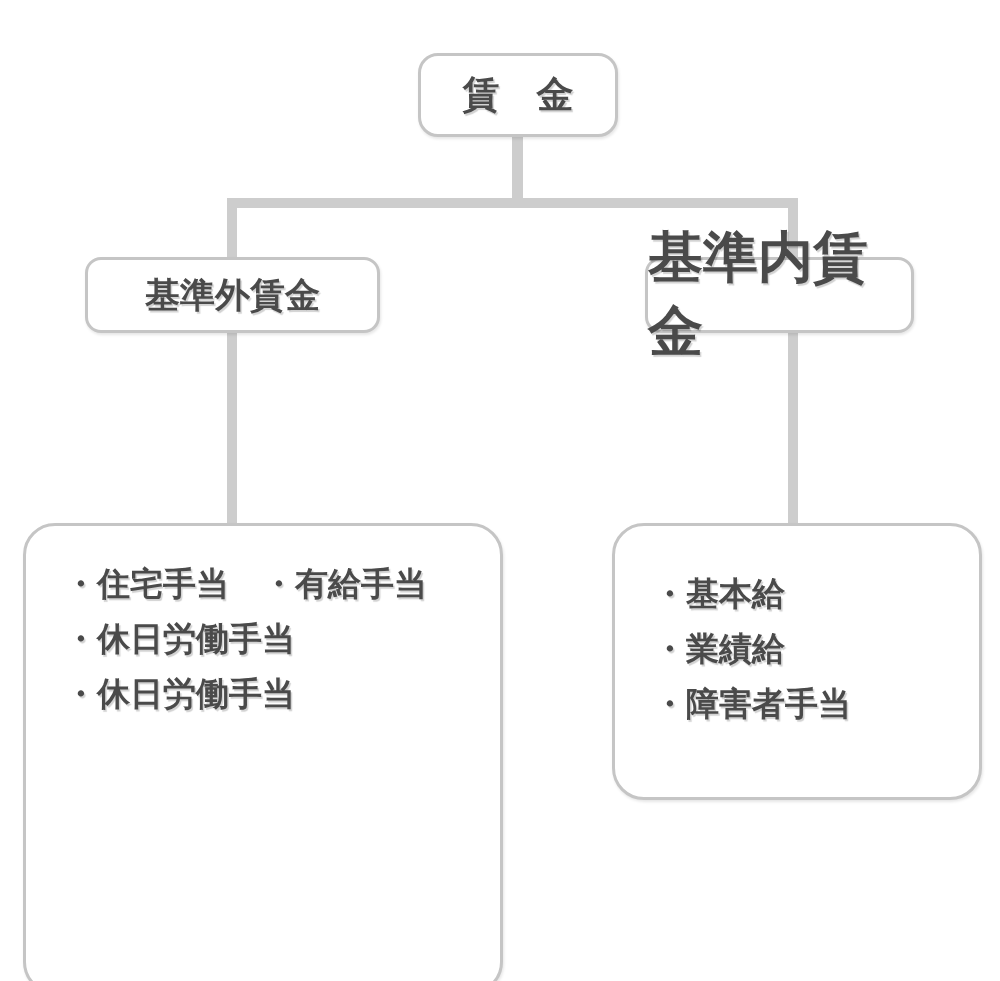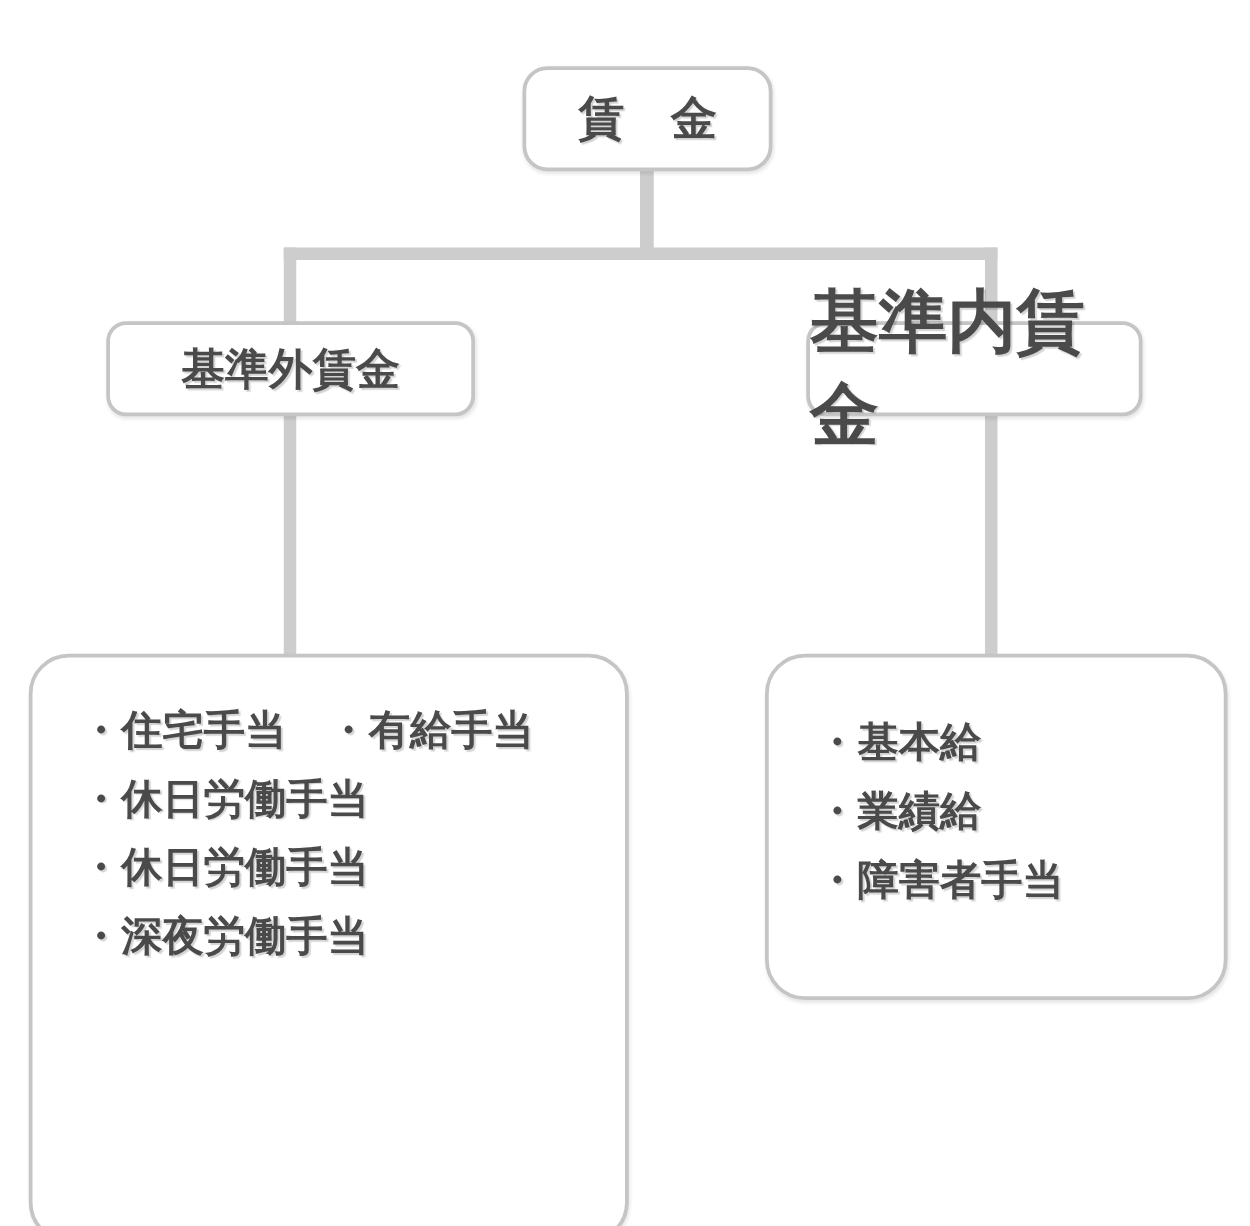--- a/index.html
+++ b/index.html
@@ -100,21 +100,20 @@
     <span>基準外賃金</span>
   </div>
   <div class="node label-node" id="branch-right">
     <span>基準内賃金</span>
   </div>
 
   <div class="node" id="leaf-left">
     <div class="list-item">・住宅手当　・有給手当</div>
     <div class="list-item">・休日労働手当</div>
     <div class="list-item">・休日労働手当</div>
-    <div class="list-item">・深夜労働手当</div>
   </div>
 
   <div class="node" id="leaf-right">
     <div class="list-item">・基本給</div>
     <div class="list-item">・業績給</div>
     <div class="list-item">・障害者手当</div>
   </div>
 
 </div>
 

